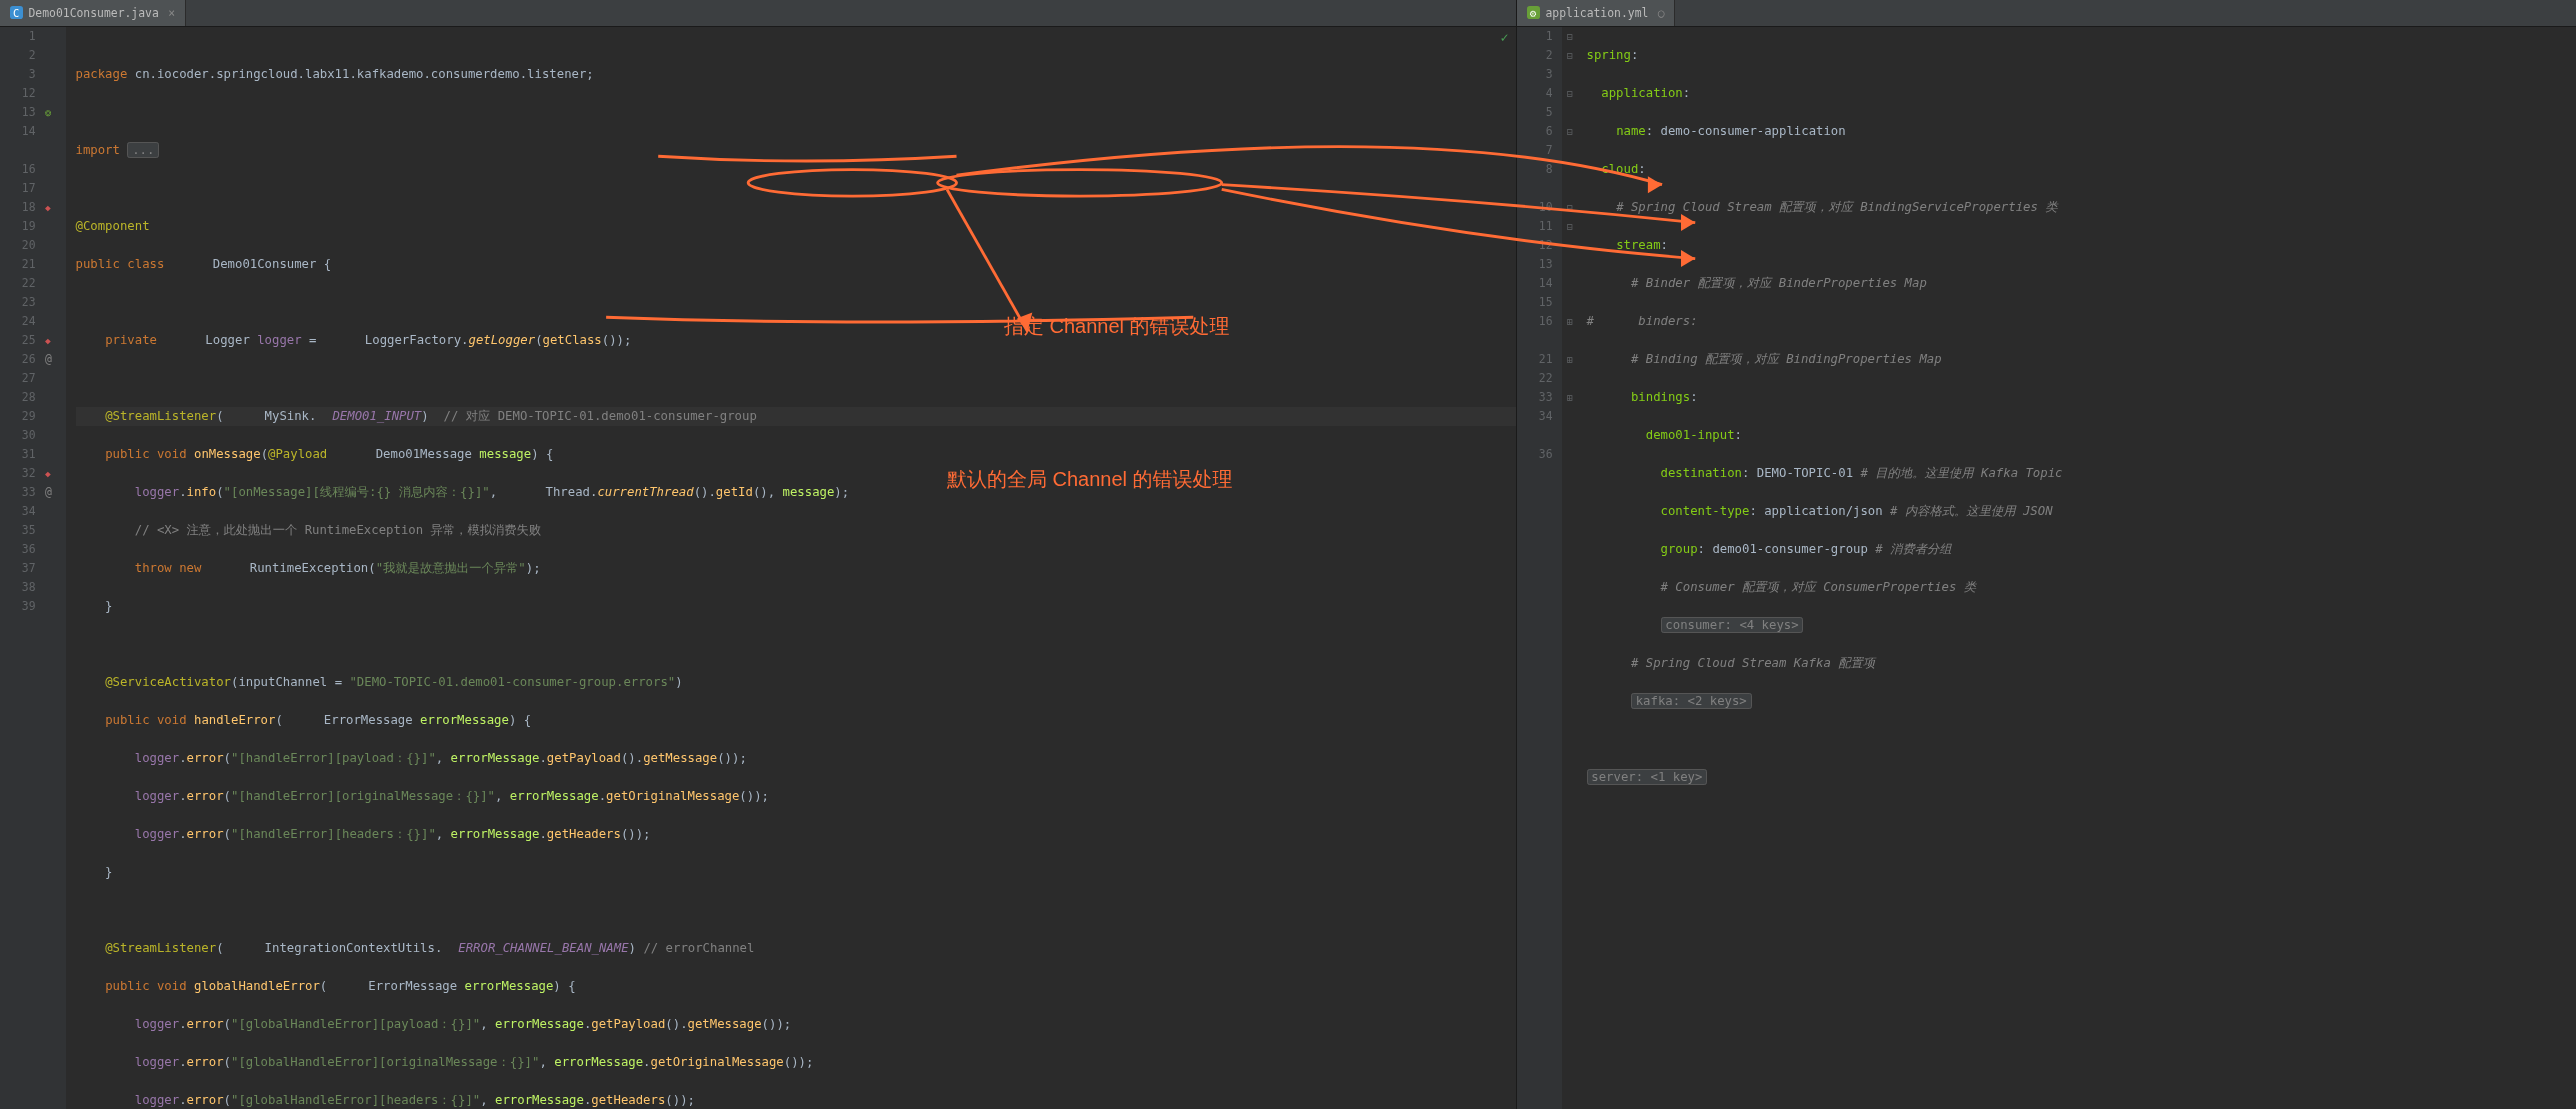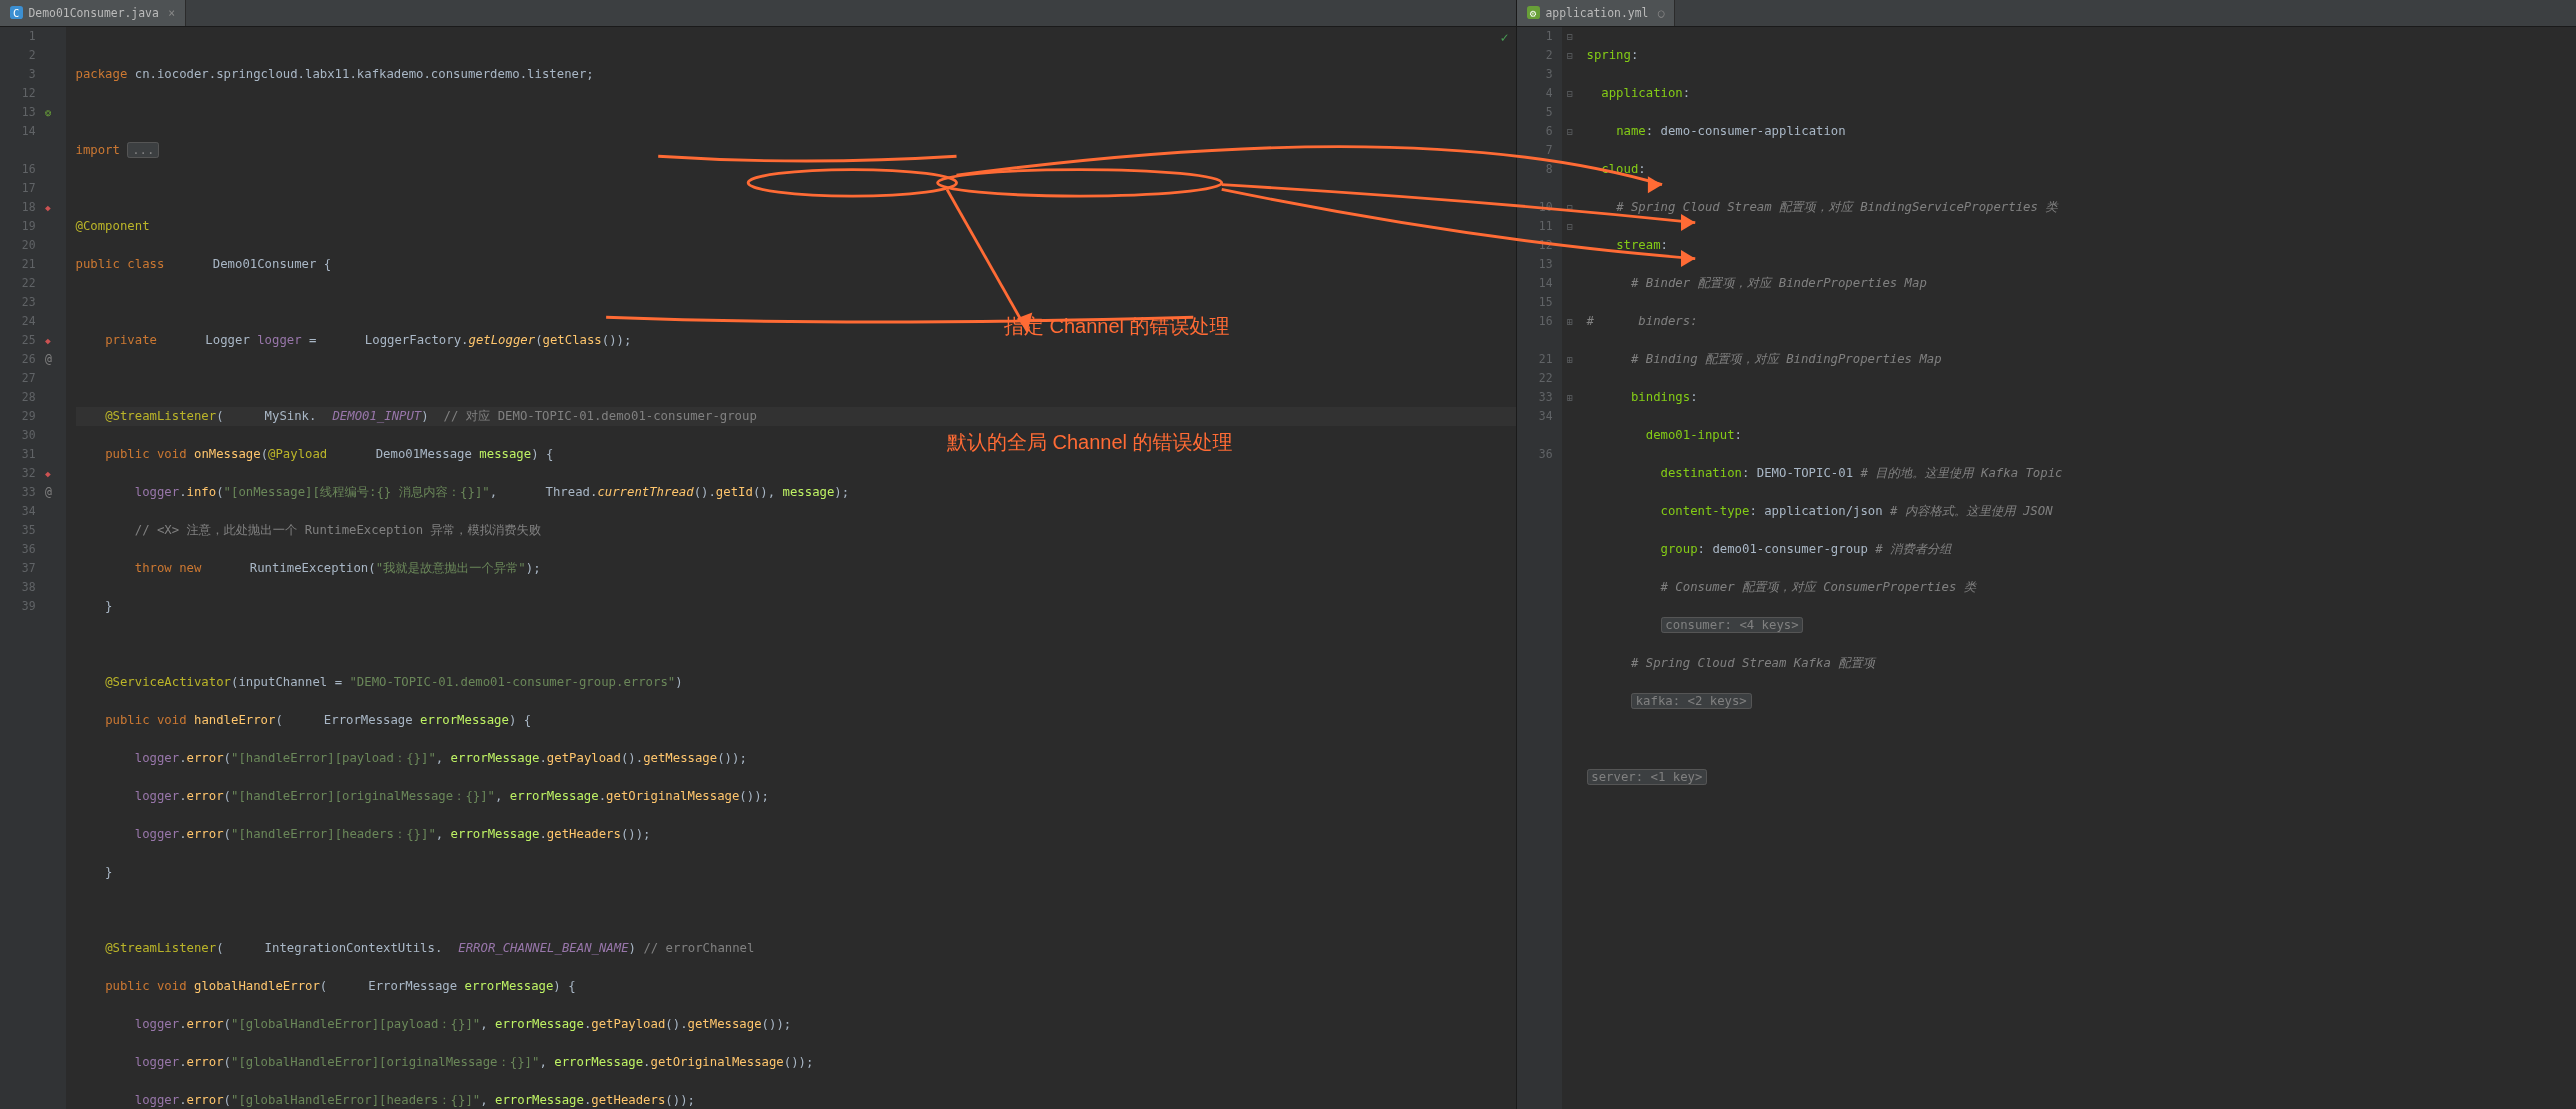--- a/index.html
+++ b/index.html
@@ -327,16 +327,16 @@
       <path d="M 1290 200 Q 1560 255 1790 273"></path>
       <polygon points="1790,273 1775,264 1775,282" fill="#ff6b35" stroke="none"></polygon>
 
       <path d="M 640 335 Q 900 345 1260 335"></path>
 
       <path d="M 1000 200 L 1085 350"></path>
       <polygon points="1085,350 1074,336 1090,330" fill="#ff6b35" stroke="none"></polygon>
     </g>
   </svg>
   <div class="anno-text" style="left:1004px; top:313px;">指定 Channel 的错误处理</div>
-  <div class="anno-text" style="left:947px; top:429px;">默认的全局 Channel 的错误处理</div>
+  <div class="anno-text" style="left:947px; top:466px;">默认的全局 Channel 的错误处理</div>
 
 </div>
 
 
 </body></html>

